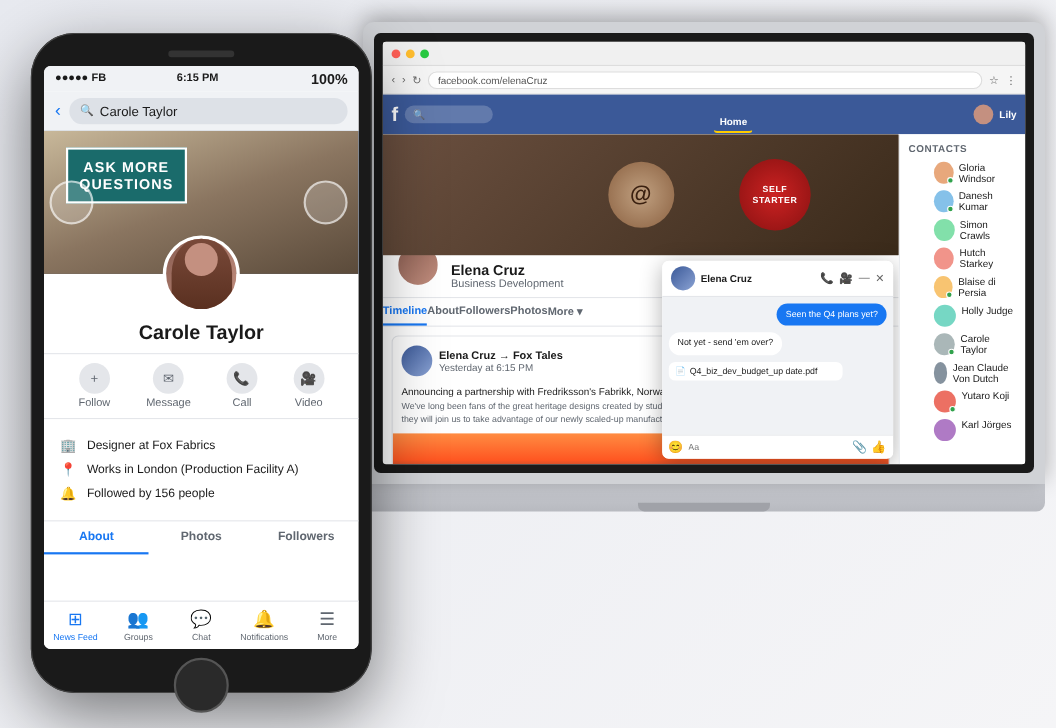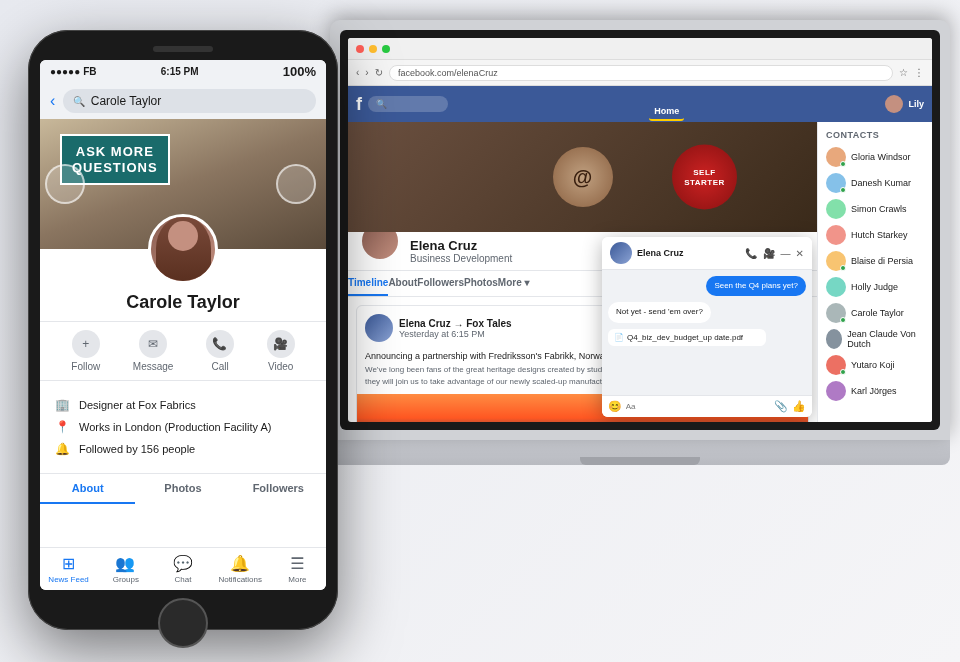--- a/index.html
+++ b/index.html
@@ -633,23 +633,23 @@
     .contacts-header {
       font-size: 9px;
       font-weight: 700;
       color: #606770;
       padding: 4px 8px;
       text-transform: uppercase;
       letter-spacing: 0.5px;
     }
     .contact-item {
       display: flex;
-      align-items: center;
       padding: 3px 8px;
       gap: 5px;
+      margin-left: 23px;
     }
     .contact-avatar {
       width: 20px;
       height: 20px;
       border-radius: 50%;
       background: linear-gradient(135deg, #ccc, #888);
       position: relative;
     }
     .contact-online-dot {
       position: absolute;

